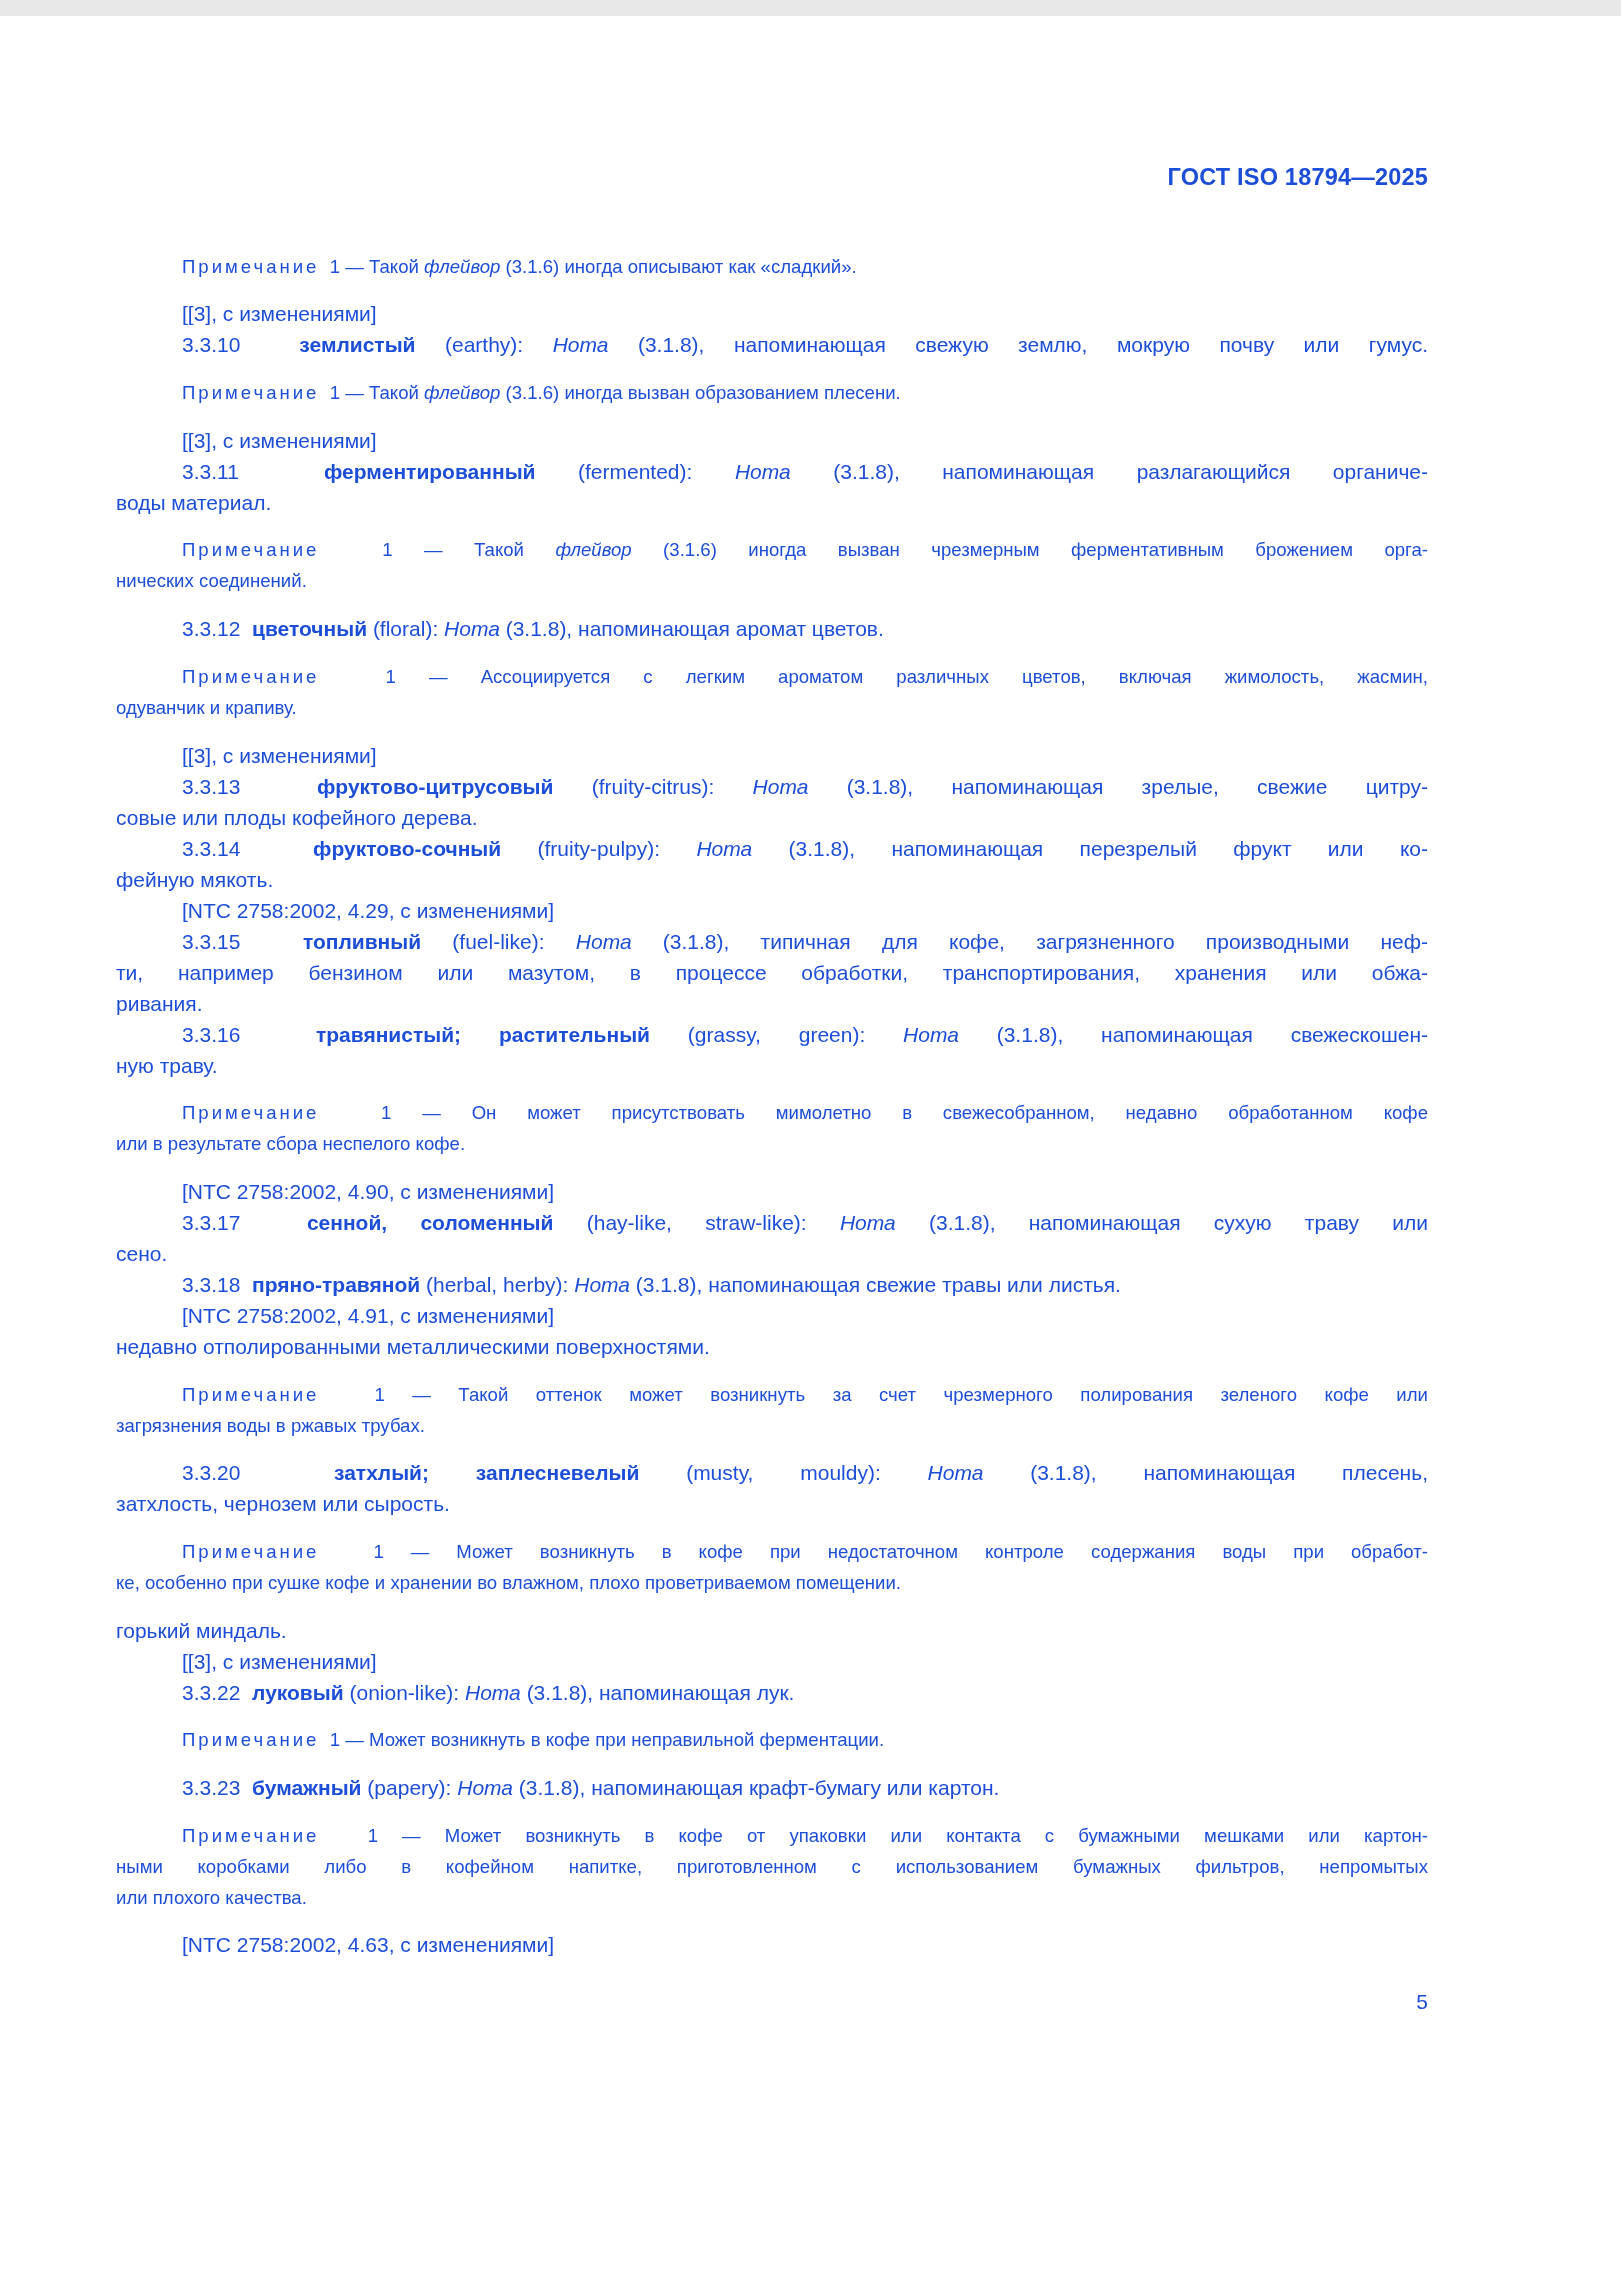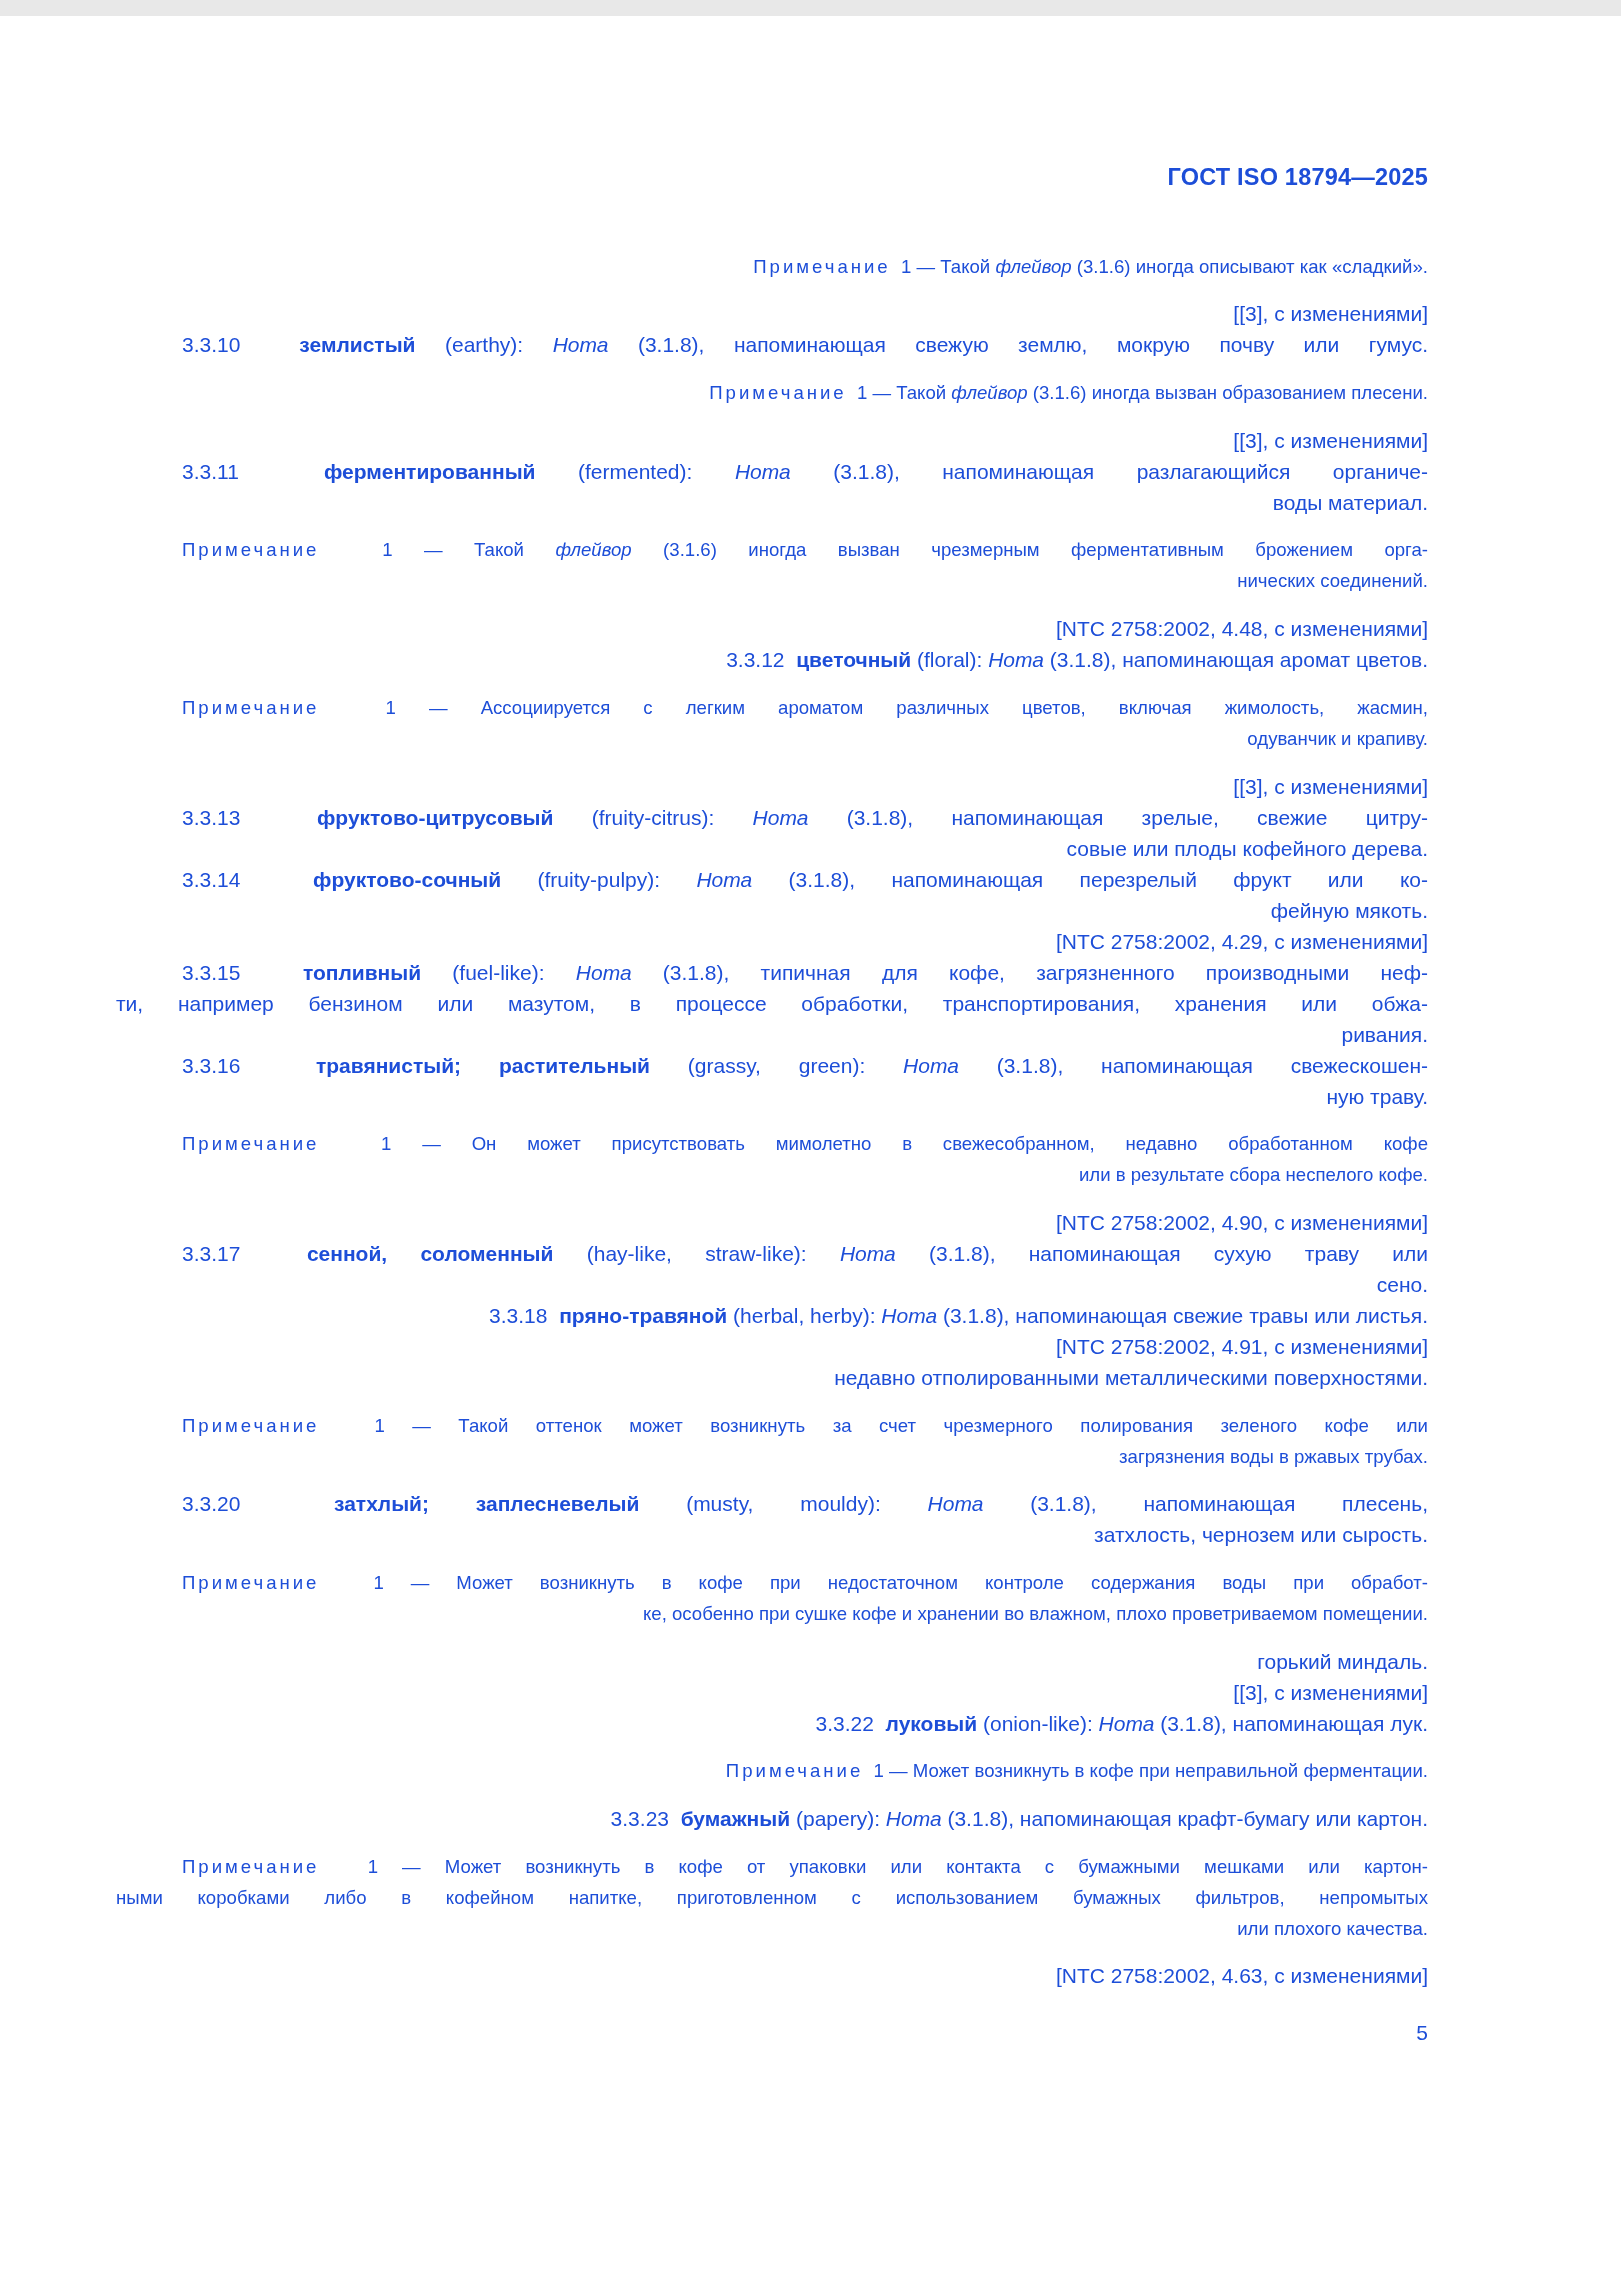--- a/index.html
+++ b/index.html
@@ -23,21 +23,21 @@
     font-size:23.5px;
     line-height:29px;
     letter-spacing:0.2px;
   }
   .content { padding-top:42px; }
   .block { margin:0; }
   .line {
     line-height:31px;
     height:31px;
     overflow:hidden;
-    text-align:right;
+    text-align:left;
     white-space:normal;
   }
   .line.first { text-indent:66px; }
   .line.just { text-align:justify; }
   .line.just::after { content:""; display:inline-block; width:100%; height:0; }
   .note { font-size:18.6px; margin:16.7px 0; }
   .b { font-weight:bold; }
   .i { font-style:italic; }
   .sp { letter-spacing:0.16em; }
   .page-number {
@@ -69,23 +69,20 @@
       <div class="block source">
         <div class="line first"><span class="">[[3], с изменениями]</span></div>
       </div>
       <div class="block term">
         <div class="line first just"><span class="">3.3.11&nbsp; </span><span class="b ">ферментированный</span><span class=""> (fermented): </span><span class="i ">Нота</span><span class=""> (3.1.8), напоминающая разлагающийся органиче-</span></div>
         <div class="line"><span class="">воды материал.</span></div>
       </div>
       <div class="block note">
         <div class="line first just"><span class="sp">Примечание</span><span class="">&nbsp; 1 — Такой </span><span class="i ">флейвор</span><span class=""> (3.1.6) иногда вызван чрезмерным ферментативным брожением орга-</span></div>
         <div class="line"><span class="">нических соединений.</span></div>
-      </div>
-      <div class="block source">
-        <div class="line first"><span class="">[NTC 2758:2002, 4.48, с изменениями]</span></div>
       </div>
       <div class="block term">
         <div class="line first"><span class="">3.3.12&nbsp; </span><span class="b ">цветочный</span><span class=""> (floral): </span><span class="i ">Нота</span><span class=""> (3.1.8), напоминающая аромат цветов.</span></div>
       </div>
       <div class="block note">
         <div class="line first just"><span class="sp">Примечание</span><span class="">&nbsp; 1 — Ассоциируется с легким ароматом различных цветов, включая жимолость, жасмин,</span></div>
         <div class="line"><span class="">одуванчик и крапиву.</span></div>
       </div>
       <div class="block source">
         <div class="line first"><span class="">[[3], с изменениями]</span></div>

